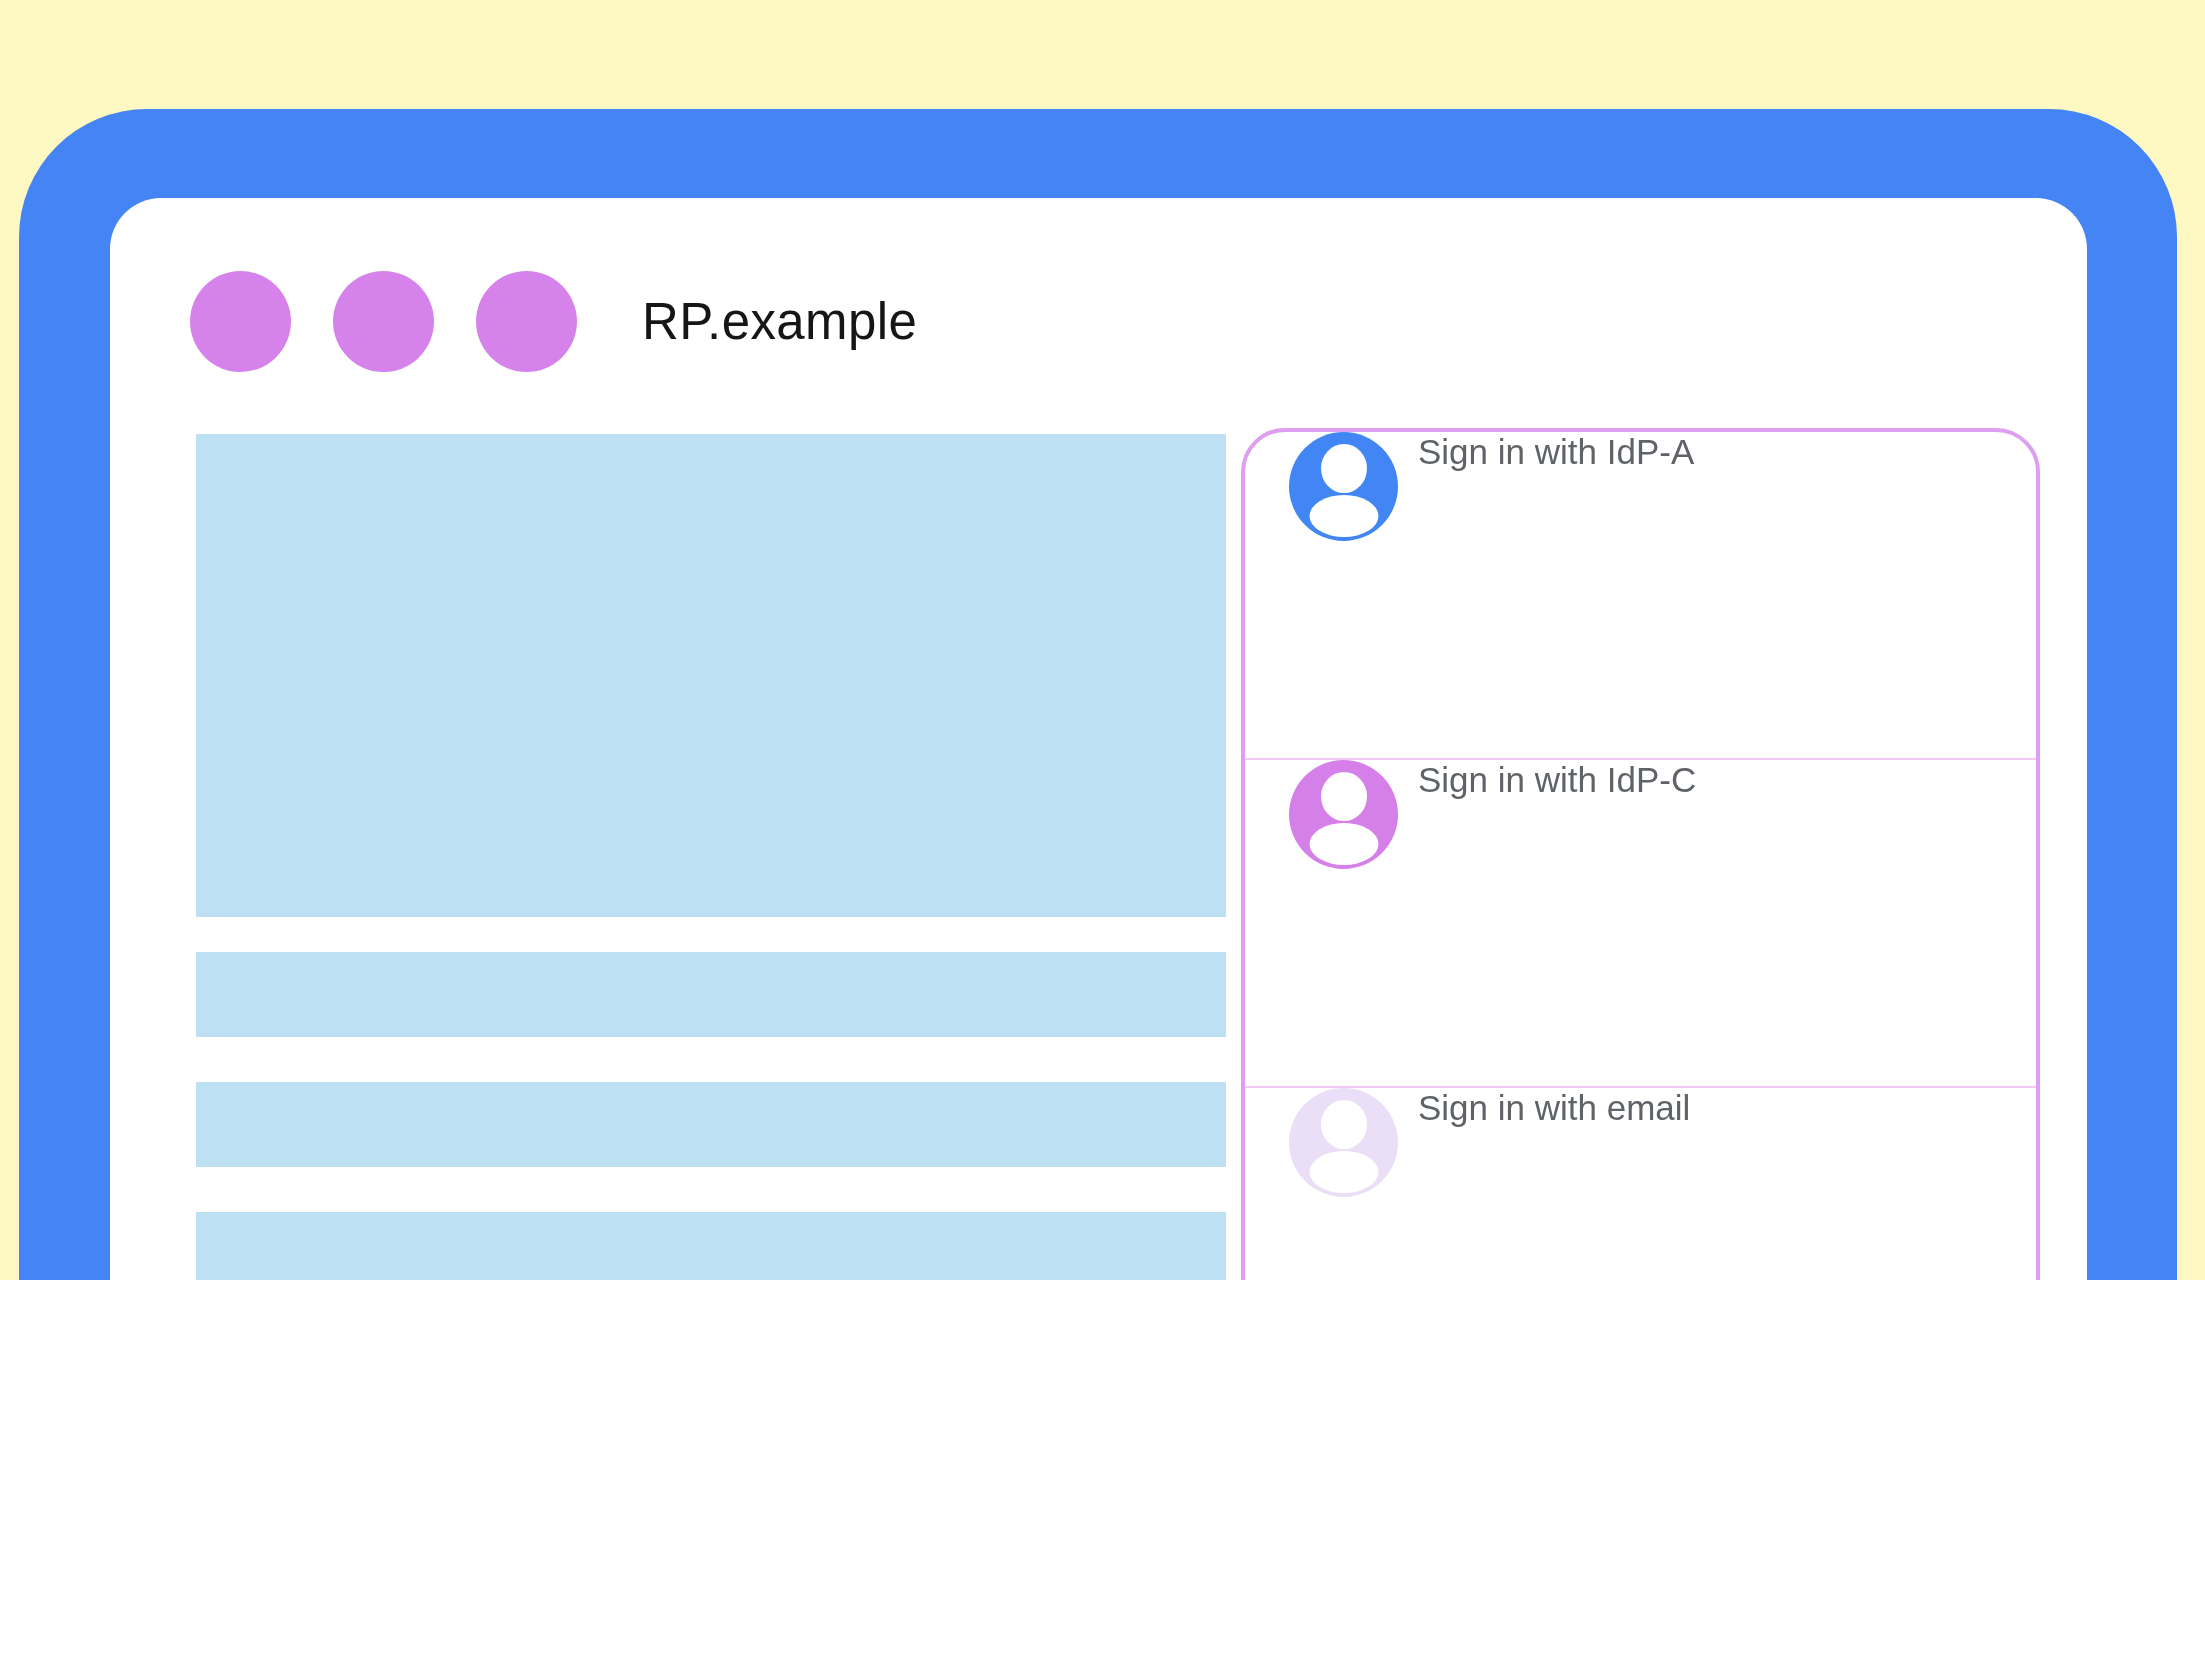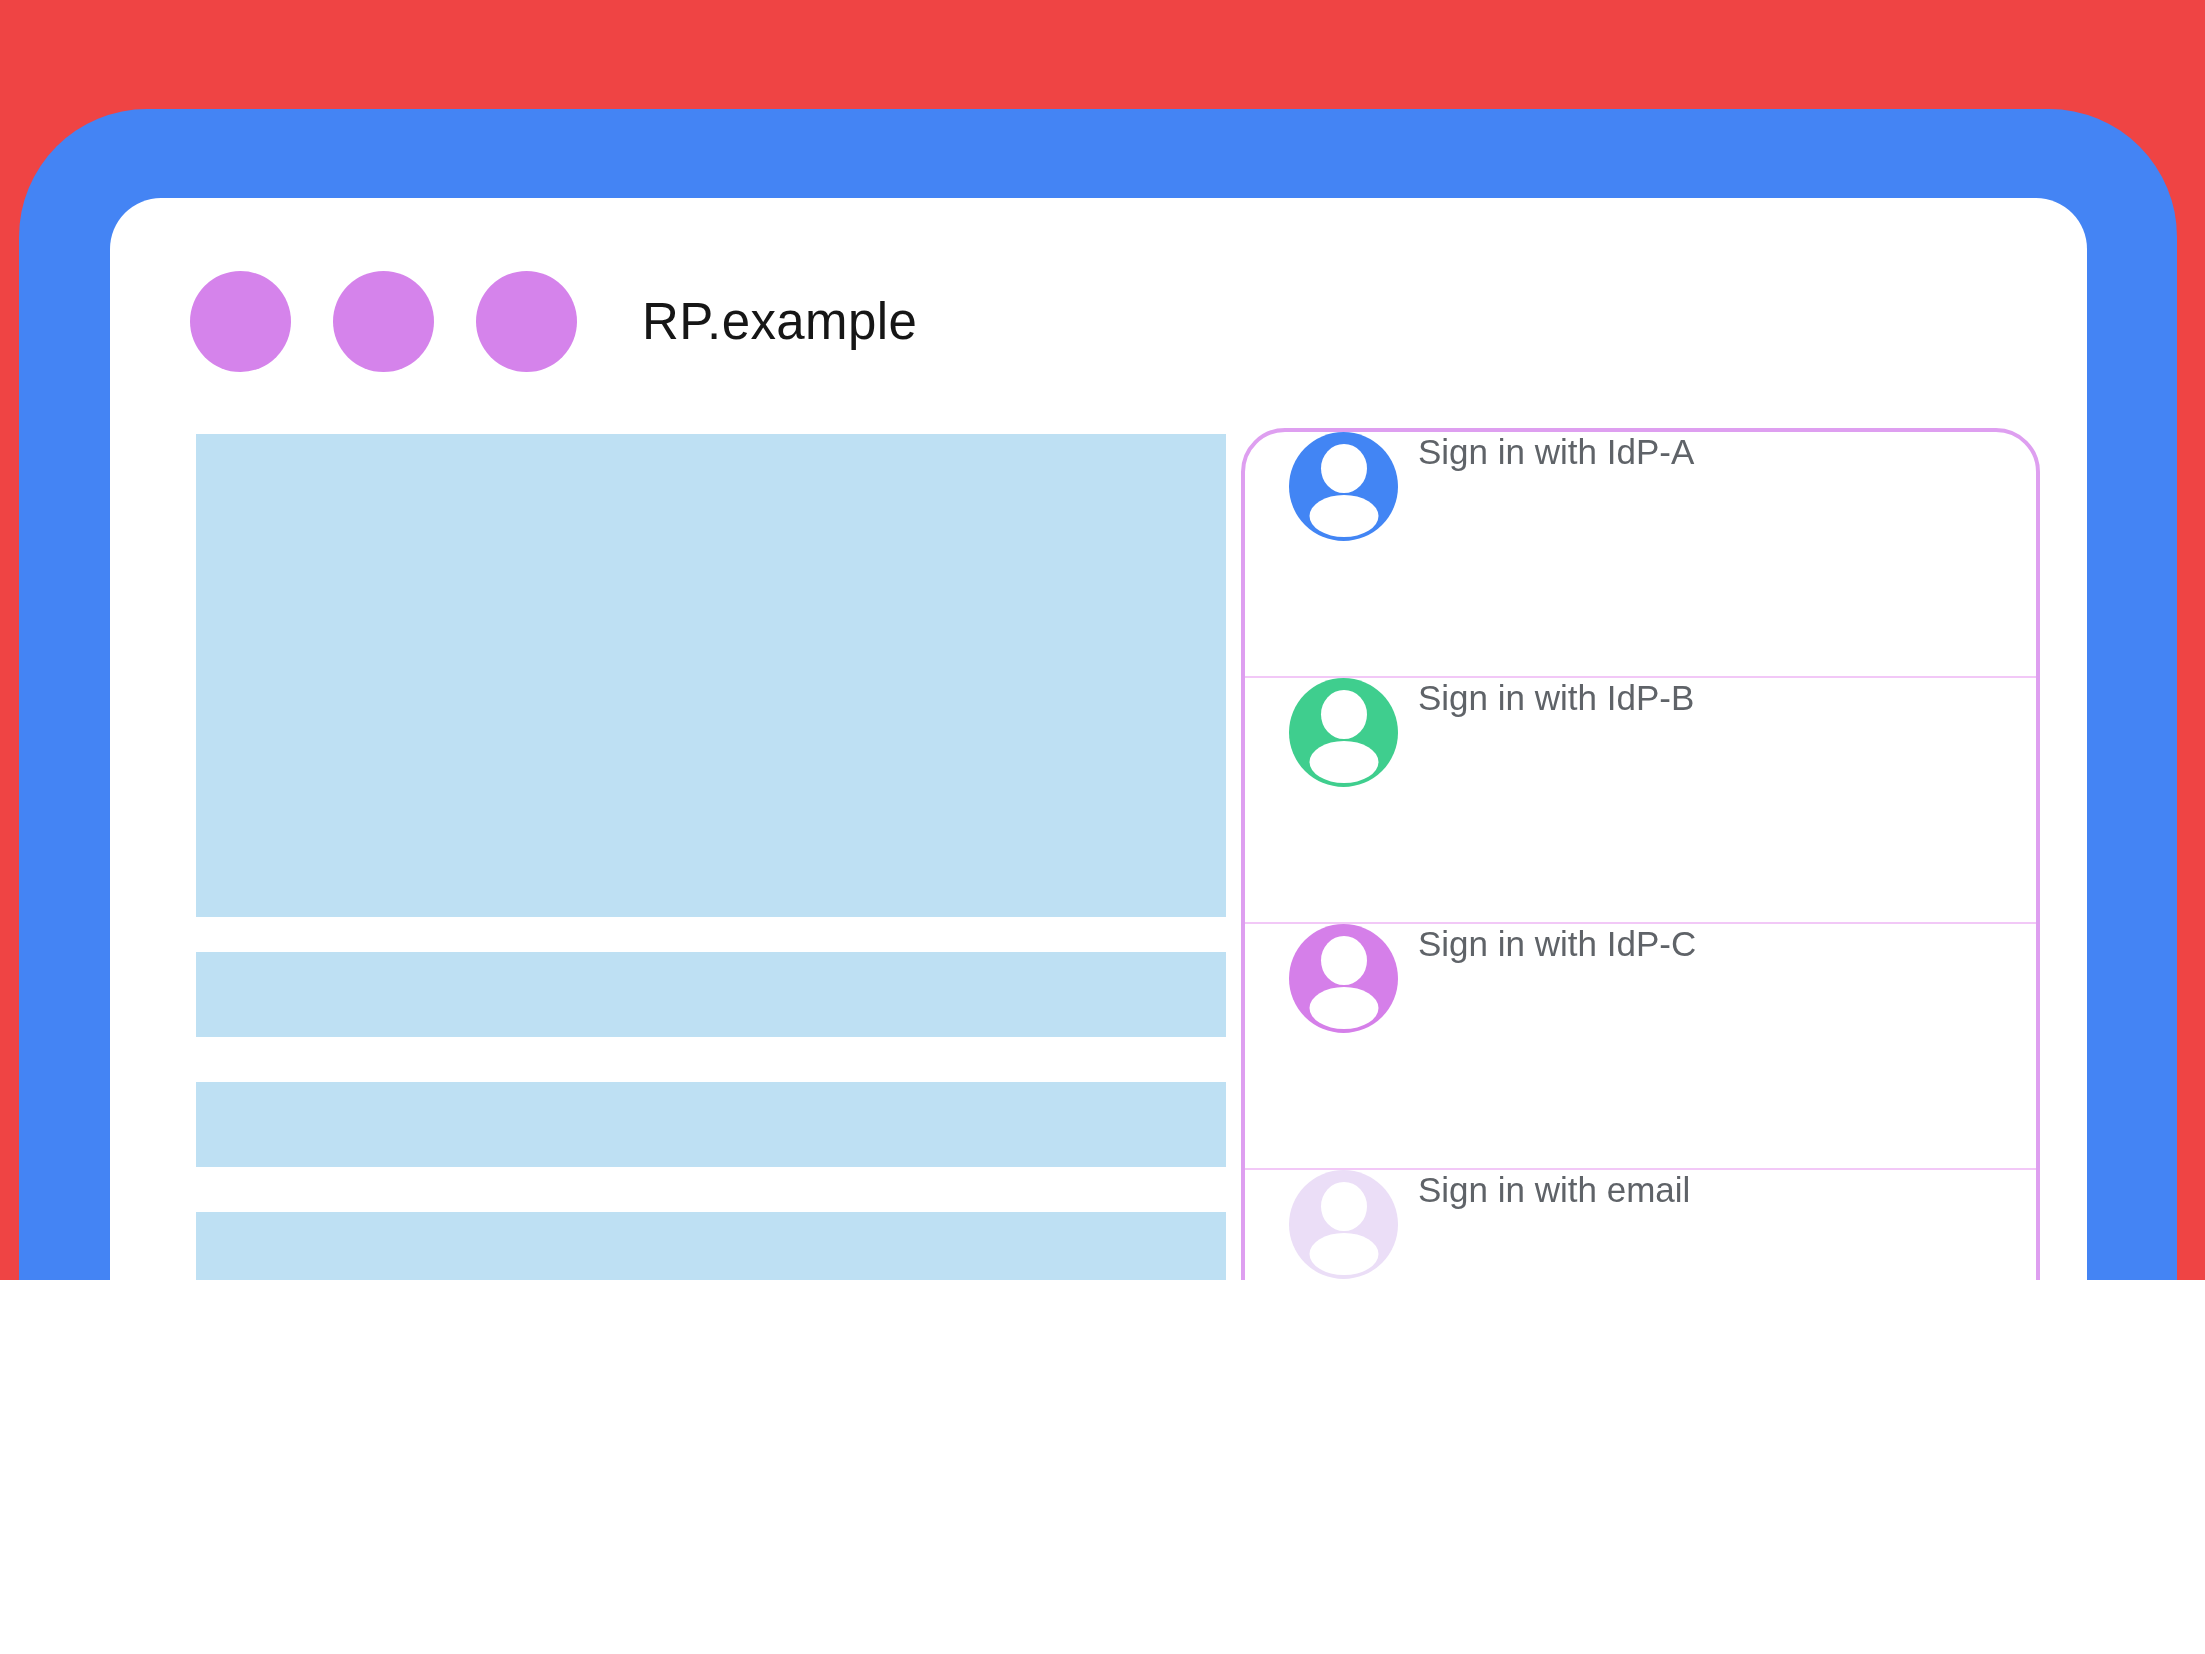--- a/index.html
+++ b/index.html
@@ -6,21 +6,21 @@
     --frame-blue:#4484F4;
     --window-dot-purple:#D583EB;
     --content-placeholder-blue:#BEE0F3;
     --panel-border-violet:#DE9FF0;
     --panel-divider:#F2C8F7;
     --label-gray:#5F6368;
     --title-black:#161616;
   }
   *{margin:0;padding:0;box-sizing:border-box;}
   html,body{width:2206px;height:1654px;background:#ffffff;font-family:"Liberation Sans","DejaVu Sans",sans-serif;}
-  #canvas{position:absolute;top:0;left:0;width:2206px;height:1280px;background:#ef4444;overflow:hidden;}
+  #canvas{position:absolute;top:0;left:0;width:2206px;height:1280px;background:#fef9c3;overflow:hidden;}
 
   
   .device-frame{position:absolute;left:19.4px;top:109px;width:2158px;height:1436px;
     background:var(--frame-blue);border-radius:128px;}
   .screen{position:absolute;left:110px;top:198px;width:1977px;height:1255px;
     background:#ffffff;border-radius:51px;}
 
   
   .bezel-gap-cover{position:absolute;left:1569px;top:1445px;width:171px;height:109px;background:#ffffff;}
   .bezel-cap-left{position:absolute;left:1472px;top:1454px;width:99px;height:91px;
@@ -79,27 +79,20 @@
     <div class="signin-panel" style="left:1131px;top:230px;">
 
       <div class="signin-row">
         <span class="avatar" style="background-color: rgb(66, 133, 244);">
             <span class="head"></span>
             <span class="torso"></span>
           </span>
         <span class="signin-label">Sign in with IdP-A</span>
       </div>
 
-      <div class="signin-row">
-        <span class="avatar" style="background-color: rgb(63, 206, 142);">
-            <span class="head"></span>
-            <span class="torso"></span>
-          </span>
-        <span class="signin-label">Sign in with IdP-B</span>
-      </div>
 
       <div class="signin-row">
         <span class="avatar" style="background-color: rgb(213, 127, 233);">
             <span class="head"></span>
             <span class="torso"></span>
           </span>
         <span class="signin-label">Sign in with IdP-C</span>
       </div>
 
 

